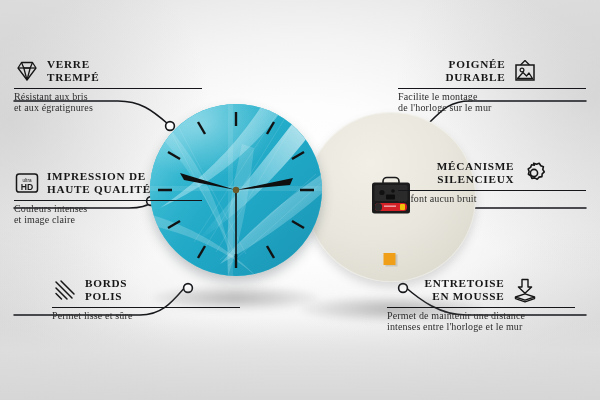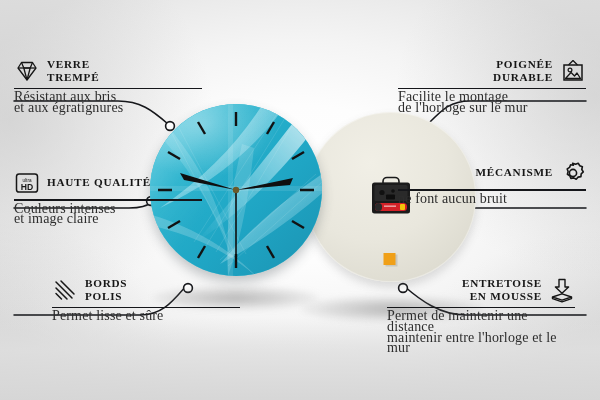--- a/index.html
+++ b/index.html
@@ -29,32 +29,32 @@
     pointer-events:none;
   }
 
   
   #wires{position:absolute;inset:0;width:600px;height:400px;}
 
   
   .feat{position:absolute;width:188px;}
   .feat .head{display:flex;align-items:center;gap:7px;}
   .feat.left .head{justify-content:flex-start;}
-  .feat.right .head{justify-content:flex-end;}
+  .feat.right .head{justify-content:center;}
   .ttl{
     font-family:"Liberation Serif",serif;
     font-weight:700;font-size:11.2px;letter-spacing:.75px;
     line-height:13.4px;color:#161616;text-transform:uppercase;
   }
   .feat.left .ttl{text-align:left;}
   .feat.right .ttl{text-align:right;}
   .rule{height:1.6px;background:#15161a;margin:3px 0 3px;width:100%;}
   .sub{
     font-family:"Liberation Serif",serif;
-    font-size:14px;line-height:10.6px;color:#2d2d2d;letter-spacing:.15px;
+    font-size:10px;line-height:10.6px;color:#2d2d2d;letter-spacing:.15px;
   }
   .feat.left .sub{text-align:left;}
   .feat.right .sub{text-align:left;}
 
   .ico{width:26px;height:26px;flex:0 0 26px;display:block;}
 
   
   #f-verre   {left:14px; top:58px;}
   #f-impr    {left:14px; top:170px;}
   #f-bords   {left:14px; top:277px;margin-left:38px;}
@@ -248,20 +248,21 @@
   </div>
 
   <div class="feat left" id="f-impr">
     <div class="head">
       <svg class="ico" viewBox="0 0 26 26">
         <rect x="2.5" y="4" width="21" height="18" rx="2.6" fill="none" stroke="#161616" stroke-width="1.5"></rect>
         <text x="13" y="12" text-anchor="middle" font-family="Liberation Sans, sans-serif" font-size="4.6" fill="#161616">ultra</text>
         <text x="13" y="20" text-anchor="middle" font-family="Liberation Sans, sans-serif" font-weight="bold" font-size="8.6" fill="#161616">HD</text>
       </svg>
       <div class="ttl">
+        <div>IMPRESSION DE</div>
         <div>HAUTE QUALITÉ</div>
       </div>
     </div>
     <div class="rule"></div>
     <div class="sub">
       <div>Couleurs intenses</div>
       <div>et image claire</div>
     </div>
   </div>
 
@@ -303,20 +304,21 @@
     <div class="sub">
       <div>Facilite le montage</div>
       <div>de l'horloge sur le mur</div>
     </div>
   </div>
 
   <div class="feat right" id="f-meca">
     <div class="head">
       <div class="ttl">
         <div>MÉCANISME</div>
+        <div>SILENCIEUX</div>
       </div>
       <svg class="ico" viewBox="0 0 26 26">
         <g fill="none" stroke="#161616" stroke-width="1.6" stroke-linejoin="round">
           <path d="M13,3.2 l3,1.1 2.6,-1.0 1.6,2.4 2.6,1.0 -0.6,2.8 1.5,2.4 -2.1,1.9 -0.3,2.8 -2.8,0.5 -1.9,2.1 -2.5,-1.3 -2.8,0.5 -1.1,-2.6 -2.4,-1.5 0.7,-2.7 -0.9,-2.7 2.4,-1.5 1.0,-2.6 2.8,0.4 z" transform="translate(-0.4,0)"></path>
           <circle cx="13" cy="13" r="3.6"></circle>
         </g>
       </svg>
     </div>
     <div class="rule"></div>
     <div class="sub">
@@ -334,17 +336,17 @@
         <g fill="none" stroke="#161616" stroke-width="1.4" stroke-linejoin="round">
           <path d="M10,2.5 h6 v7.5 h3.6 L13,16.2 L6.4,10 H10 z"></path>
           <path d="M13,16.8 L22.5,20 L13,23.2 L3.5,20 Z"></path>
           <path d="M3.5,20 v1.6 L13,24.8 L22.5,21.6 V20"></path>
         </g>
       </svg>
     </div>
     <div class="rule"></div>
     <div class="sub">
       <div>Permet de maintenir une distance</div>
-      <div>maintenir entre l'horloge et le mur</div>
+      <div>intenses entre l'horloge et le mur</div>
     </div>
   </div>
 
 </div>
 
 </body></html>

